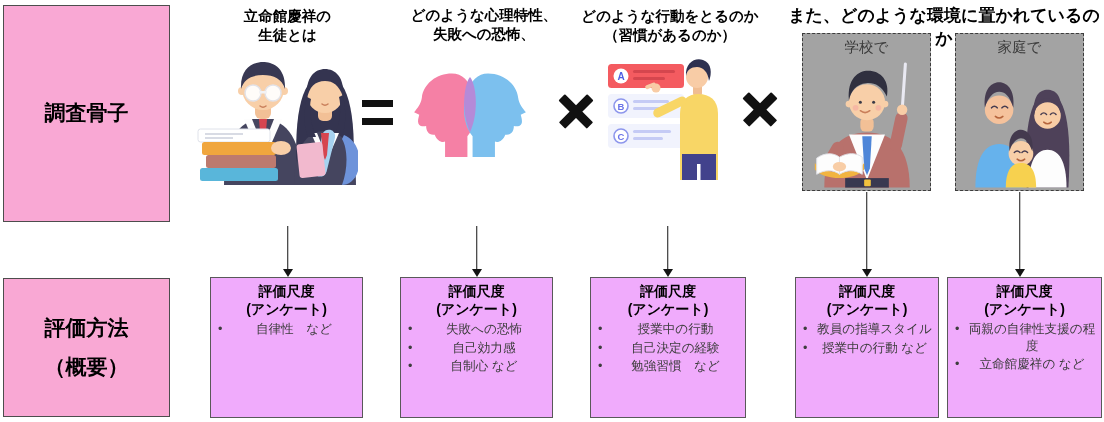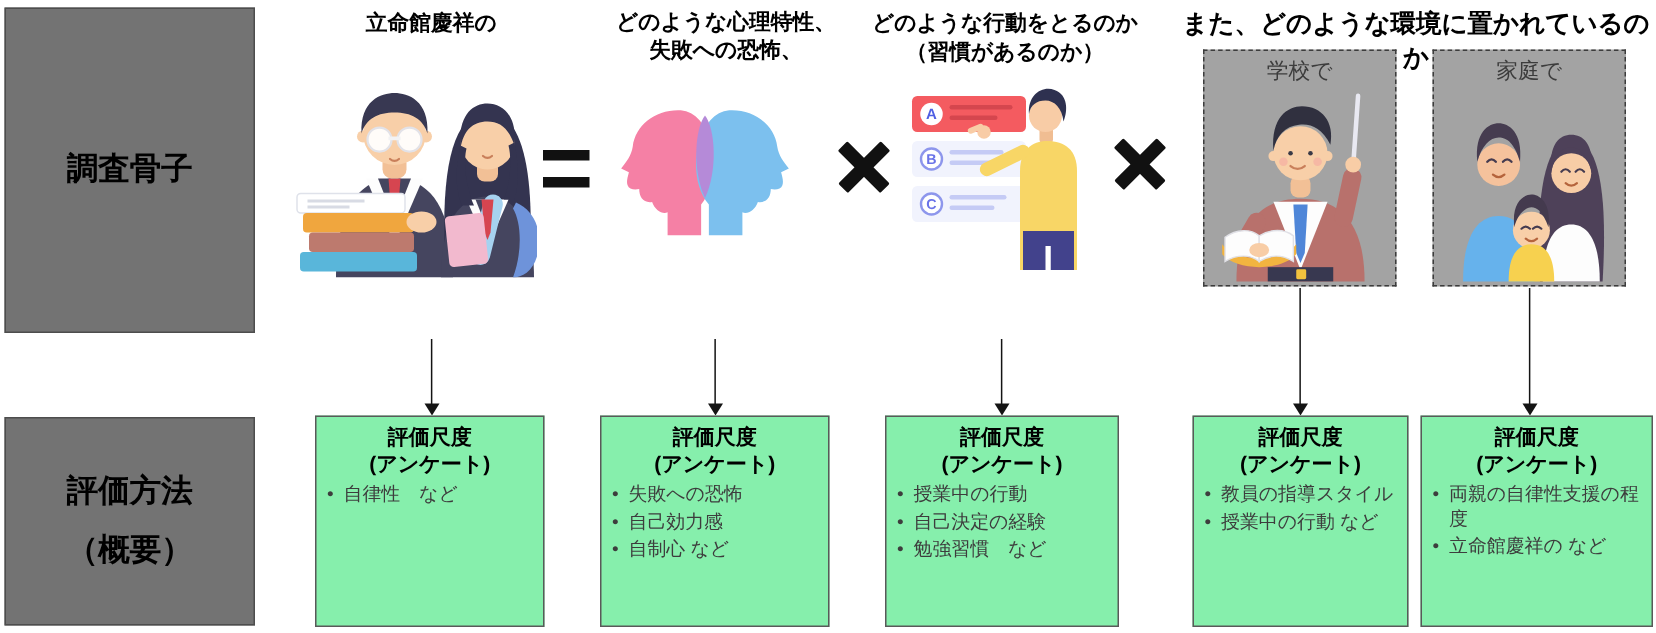--- a/index.html
+++ b/index.html
@@ -2,21 +2,21 @@
 <html><head>
 <meta charset="utf-8">
 <style>
   html,body{margin:0;padding:0;background:#ffffff;}
   .stage{
     position:relative;width:1104px;height:422px;background:#ffffff;overflow:hidden;
     font-family:"Liberation Sans","DejaVu Sans",sans-serif;color:#000;
   }
   
   .panel{
-    position:absolute;left:3px;width:167px;background:#737373;border:1px solid #4d4d4d;
+    position:absolute;left:3px;width:167px;background:#f9a8d4;border:1px solid #4d4d4d;
     display:flex;flex-direction:column;align-items:center;justify-content:center;
     font-weight:bold;font-size:21px;line-height:1.35;text-align:center;box-sizing:border-box;
   }
   .panel.framework{top:5px;height:217px;}
   .panel.evaluation{top:278px;height:139px;gap:10px;}
   
   .col-header{position:absolute;top:7px;text-align:center;font-weight:bold;font-size:14.5px;line-height:1.28;}
   .env-header{position:absolute;top:4px;left:786px;width:316px;text-align:center;font-weight:bold;font-size:17px;}
   
   .op-eq{position:absolute;left:362px;top:100px;width:31px;height:25px;}
@@ -41,47 +41,48 @@
   .arrow{position:absolute;width:11px;}
   .arrow .line{position:absolute;top:0;left:50%;transform:translateX(-50%);width:1.5px;height:calc(100% - 7px);background:#141414;}
   .arrow .head{position:absolute;bottom:0;left:50%;transform:translateX(-50%);width:0;height:0;
     border-left:5.5px solid transparent;border-right:5.5px solid transparent;border-top:8px solid #141414;}
   .arrow.a1{left:282px;top:226px;height:51px;}
   .arrow.a2{left:471px;top:226px;height:51px;}
   .arrow.a3{left:662px;top:226px;height:51px;}
   .arrow.a4{left:861px;top:192px;height:85px;}
   .arrow.a5{left:1014px;top:192px;height:85px;}
   
-  .eval-box{position:absolute;top:277px;height:141px;border:1px solid #595959;background:#86efac;
+  .eval-box{position:absolute;top:277px;height:141px;border:1px solid #595959;background:#f0abfc;
     box-sizing:border-box;padding:5px 3px 0 3px;}
   .eval-box.e1{left:210px;width:153px;}
   .eval-box.e2{left:400px;width:153px;}
   .eval-box.e3{left:590px;width:156px;}
   .eval-box.e4{left:795px;width:144px;}
   .eval-box.e5{left:947px;width:155px;}
   .eval-title,.eval-sub{text-align:center;font-weight:bold;font-size:14px;line-height:1.25;}
-  .eval-bullets{margin:3px 0 0 0;padding:0;list-style:none;font-size:12.6px;color:#3d3d3d;}
+  .eval-bullets{margin:3px 0 0 0;padding:0;list-style:none;font-size:12.6px;color:#3d3d3d;text-align:center;}
   .eval-bullets li{position:relative;padding-left:15px;margin-top:2px;line-height:1.32;}
   .eval-bullets li::before{content:"•";position:absolute;left:4px;top:0;}
 </style>
 </head>
 <body>
 
 <div class="stage">
 
   <div class="panel framework">
     <span>調査骨子</span>
   </div>
   <div class="panel evaluation">
     <span>評価方法</span>
     <span>（概要）</span>
   </div>
 
   <div class="col-header" style="left:205px;width:165px;">
     <div>立命館慶祥の</div>
+    <div>生徒とは</div>
   </div>
   <div class="col-header" style="left:396px;width:176px;font-family:Liberation Mono, monospace;">
     <div>どのような心理特性、</div>
     <div>失敗への恐怖、</div>
   </div>
   <div class="col-header" style="left:578px;width:184px;">
     <div>どのような行動をとるのか</div>
     <div>（習慣があるのか）</div>
   </div>
   <div class="env-header">また、どのような環境に置かれているのか</div>

